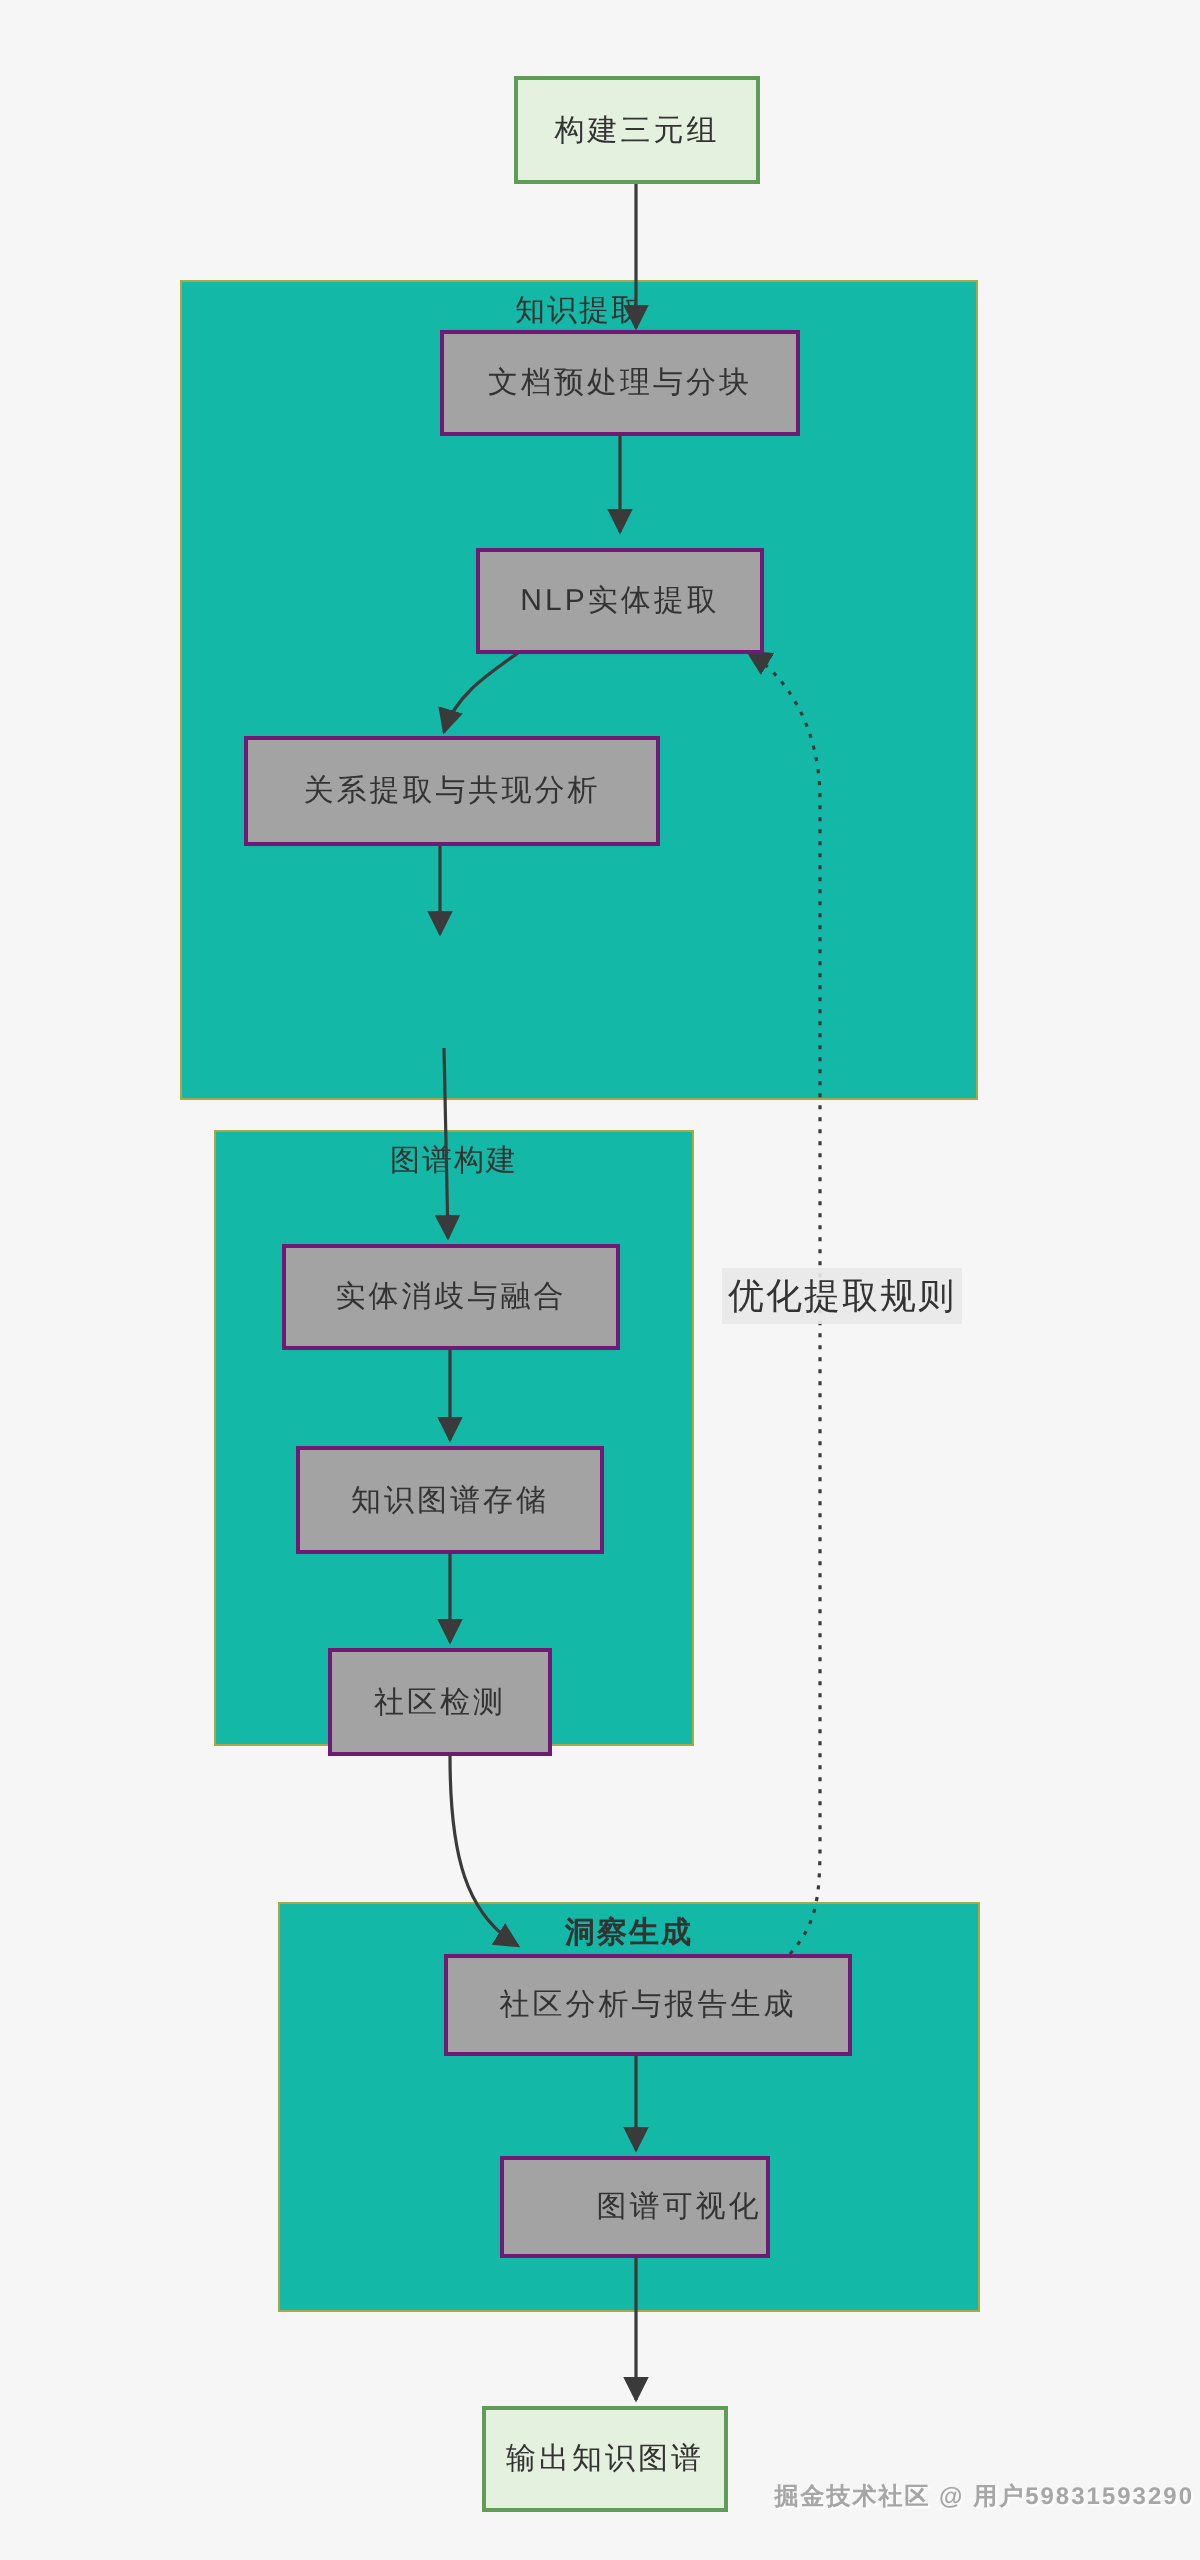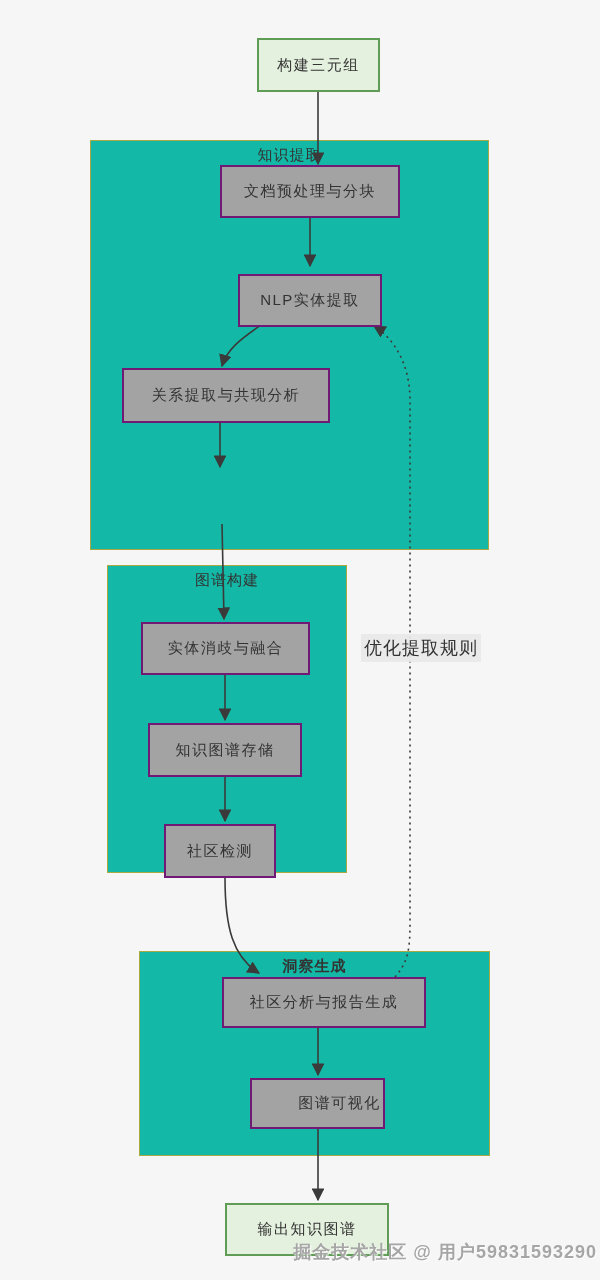--- a/index.html
+++ b/index.html
@@ -60,21 +60,21 @@
     font-size:18px;
     letter-spacing:1px;
     color:#333;
   }
 
   
   .watermark {
     position:absolute;
     right:3px; top:1240px;
     z-index:5;
-    font-size:18px;
+    font-size:12px;
     font-weight:600;
     color:#a6a6a6;
     letter-spacing:1px;
     text-shadow:1px 1px 1px rgba(255,255,255,0.9);
     white-space:nowrap;
   }
 </style>
 </head>
 <body>
 
@@ -127,16 +127,16 @@
   <div class="node" style="left:141px; top:622px; width:169px; height:53px;">实体消歧与融合</div>
 
   <div class="node" style="left:148px; top:723px; width:154px; height:54px;">知识图谱存储</div>
 
   <div class="node" style="left:164px; top:824px; width:112px; height:54px;">社区检测</div>
 
   <div class="node" style="left:222px; top:977px; width:204px; height:51px;text-align:center;">社区分析与报告生成</div>
 
   <div class="node" style="left:250px; top:1078px; width:135px; height:51px;padding-left:44px;">图谱可视化</div>
 
-  <div class="node terminal" style="left:225px; top:1203px; width:164px; height:53px;">输出知识图谱</div>
+  <div class="node terminal" style="left:241px; top:1203px; width:123px; height:53px;">输出知识图谱</div>
 
   <div class="watermark">掘金技术社区 @ 用户59831593290</div>
 </div>
 
 </body></html>

